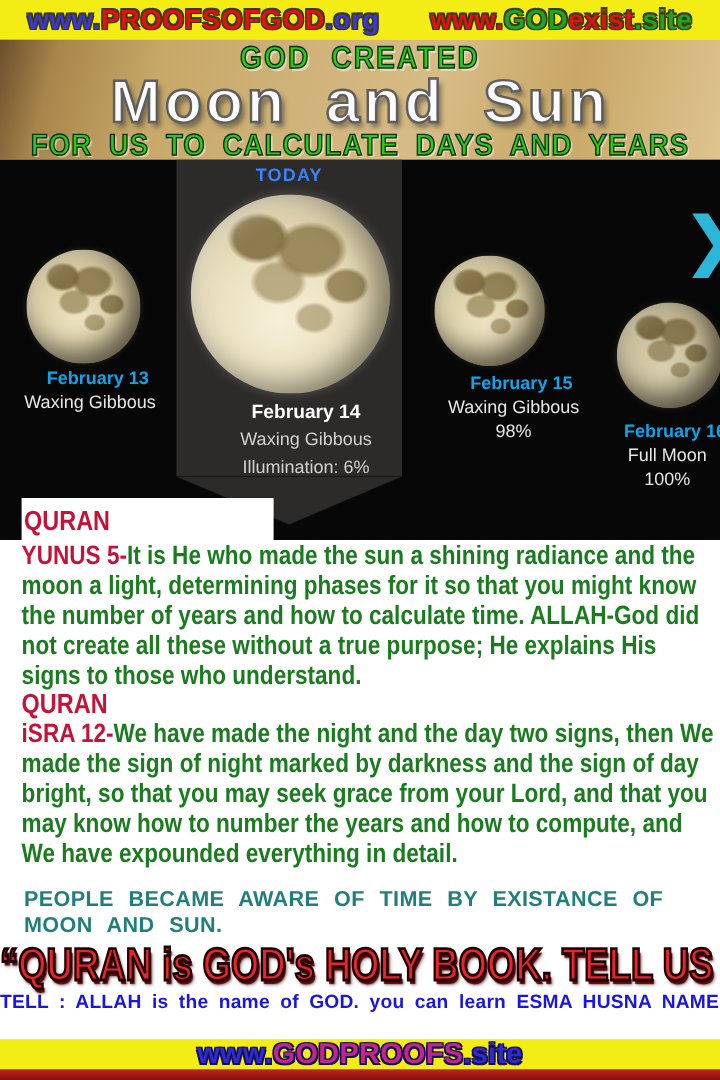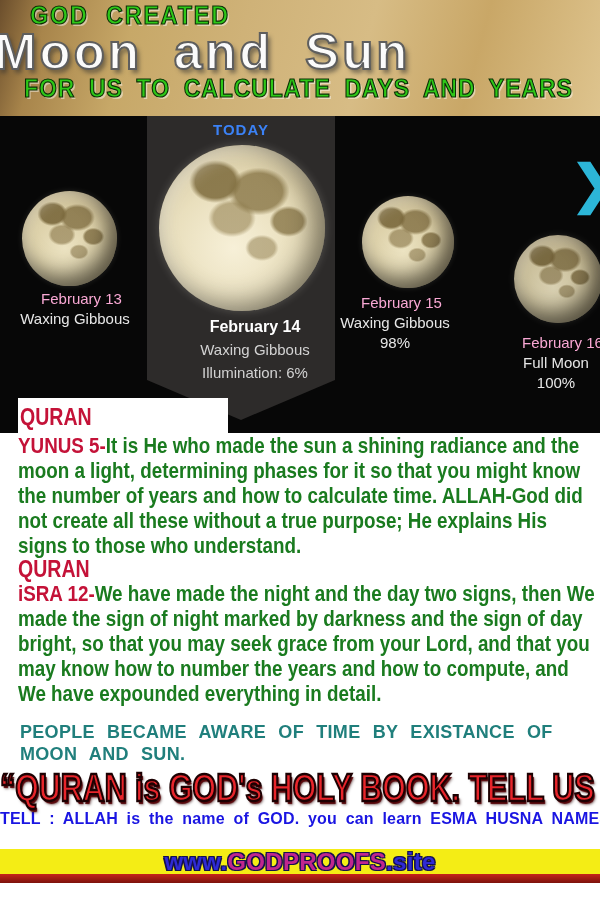--- a/index.html
+++ b/index.html
@@ -6,21 +6,21 @@
   body{font-family:"Liberation Sans", sans-serif;}
   .poster{position:relative;width:600px;height:900px;overflow:hidden;background:#fff;}
 
   
   .top-banner{height:33px;background:#f4ed15;display:flex;justify-content:center;align-items:center;gap:42px;}
   .url{font-size:23px;font-weight:800;letter-spacing:.5px;white-space:nowrap;
        text-shadow:1.2px 1.2px 0 #3a3a0a,-1.2px 1.2px 0 #3a3a0a,1.2px -1.2px 0 #3a3a0a,-1.2px -1.2px 0 #3a3a0a;}
   .c-blue{color:#3c35d8;} .c-red{color:#e01212;} .c-green{color:#1fa41f;}
 
   
-  .header{height:116px;overflow:hidden;
+  .header{height:100px;text-align:center;overflow:hidden;
     background:linear-gradient(105deg,#6b4e2c 0%,#a8854b 8%,#c7a868 22%,#cfb278 40%,#d7bc85 60%,#c9a767 78%,#dec48e 100%);}
   .kicker{margin-top:2px;font-size:26px;font-weight:800;line-height:26px;color:#2ec818;letter-spacing:2px;word-spacing:10px;
     -webkit-text-stroke:1.2px #0b2d05;text-shadow:2px 2px 0 rgba(255,255,255,.45);transform:scaleX(.9);}
   .main-title{font-size:50px;font-weight:800;line-height:48px;color:#fbfbfb;letter-spacing:3px;word-spacing:14px;
     -webkit-text-stroke:2px #5e5e5e;text-shadow:3px 4px 4px rgba(50,50,50,.55);transform:scaleX(1.02);}
   .header-sub{font-size:25px;font-weight:800;line-height:25px;color:#2ec818;letter-spacing:1px;word-spacing:7px;
     -webkit-text-stroke:1.2px #0b2d05;text-shadow:2px 2px 0 rgba(255,255,255,.45);transform:scaleX(.92);}
 
   
   .moon-strip{position:relative;height:317px;background:#070707;overflow:hidden;}
@@ -42,21 +42,21 @@
       radial-gradient(ellipse 22% 18% at 34% 22%, rgba(130,112,66,.9) 0 55%, transparent 72%),
       radial-gradient(ellipse 26% 20% at 60% 28%, rgba(142,124,78,.85) 0 55%, transparent 72%),
       radial-gradient(ellipse 16% 13% at 78% 46%, rgba(136,118,72,.8) 0 55%, transparent 72%),
       radial-gradient(ellipse 20% 16% at 44% 44%, rgba(156,138,92,.65) 0 55%, transparent 72%),
       radial-gradient(ellipse 14% 11% at 62% 62%, rgba(148,130,84,.55) 0 55%, transparent 72%),
       radial-gradient(circle at 45% 62%, #f7f0d8 0%, #e9dfbd 45%, #d2c49a 78%, #a4946a 100%);
     box-shadow:inset -10px -6px 26px rgba(0,0,0,.45), inset 6px 8px 16px rgba(255,255,255,.35), 0 0 10px rgba(255,255,240,.2);}
   .moon.dim{filter:brightness(.92);}
 
   .day-label{position:absolute;text-align:center;color:#e6e6e6;font-size:15px;line-height:20px;}
-  .day-label .date{color:#f9a8d4;font-weight:normal;padding-left:13px;}
+  .day-label .date{color:#0ea5e9;font-weight:bold;padding-left:13px;}
   .panel-label{position:absolute;left:147px;top:199px;width:216px;text-align:center;color:#d2d2d2;font-size:15px;line-height:23px;}
   .panel-label .date{color:#fff;font-weight:bold;font-size:16px;}
 
   .next-chevron{position:absolute;right:-14px;top:42px;color:#2cb6d8;font-size:52px;font-weight:bold;line-height:52px;}
 
   .quran-chip{position:absolute;left:18px;top:282px;width:210px;height:35px;background:#fff;}
   .quran-h{color:#c41238;font-size:23px;font-weight:800;line-height:23px;transform:scaleX(.85);transform-origin:0 50%;white-space:nowrap;}
   .quran-chip .quran-h{margin:8px 0 0 2px;}
 
   
@@ -79,20 +79,28 @@
   .burl{font-size:24px;font-weight:800;white-space:nowrap;letter-spacing:.3px;
     text-shadow:1.3px 1.3px 0 #14104f,-1.3px 1.3px 0 #14104f,1.3px -1.3px 0 #14104f,-1.3px -1.3px 0 #14104f;}
   .b-blue{color:#2f2ad4;} .b-magenta{color:#c1268e;}
   .bottom-strip{height:9px;background:linear-gradient(#c6241a,#7c120c);}
 </style>
 </head>
 <body>
 
 <div class="poster">
 
+  <div class="top-banner">
+    <div class="url">
+      <span class="c-blue">www.</span><span class="c-red">PROOFSOFGOD</span><span class="c-blue">.org</span>
+    </div>
+    <div class="url">
+      <span class="c-red">www.</span><span class="c-green">GOD</span><span class="c-red">exist</span><span class="c-green">.site</span>
+    </div>
+  </div>
 
   <div class="header">
     <div class="kicker">GOD CREATED</div>
     <div class="main-title">Moon and Sun</div>
     <div class="header-sub">FOR US TO CALCULATE DAYS AND YEARS</div>
   </div>
 
   <div class="moon-strip">
 
     <div class="today-panel">
@@ -109,21 +117,21 @@
       <div class="date">February 13</div>
       <div class="phase">Waxing Gibbous</div>
     </div>
 
     <div class="panel-label">
       <div class="date">February 14</div>
       <div class="phase">Waxing Gibbous</div>
       <div class="pct">Illumination: 6%</div>
     </div>
 
-    <div class="day-label" style="left:320px;top:177px;width:150px;">
+    <div class="day-label" style="left:353px;top:177px;width:150px;">
       <div class="date">February 15</div>
       <div class="phase">Waxing Gibbous</div>
       <div class="pct">98%</div>
     </div>
 
     <div class="day-label" style="left:494px;top:217px;width:124px;">
       <div class="date">February 16</div>
       <div class="phase">Full Moon</div>
       <div class="pct">100%</div>
     </div>

